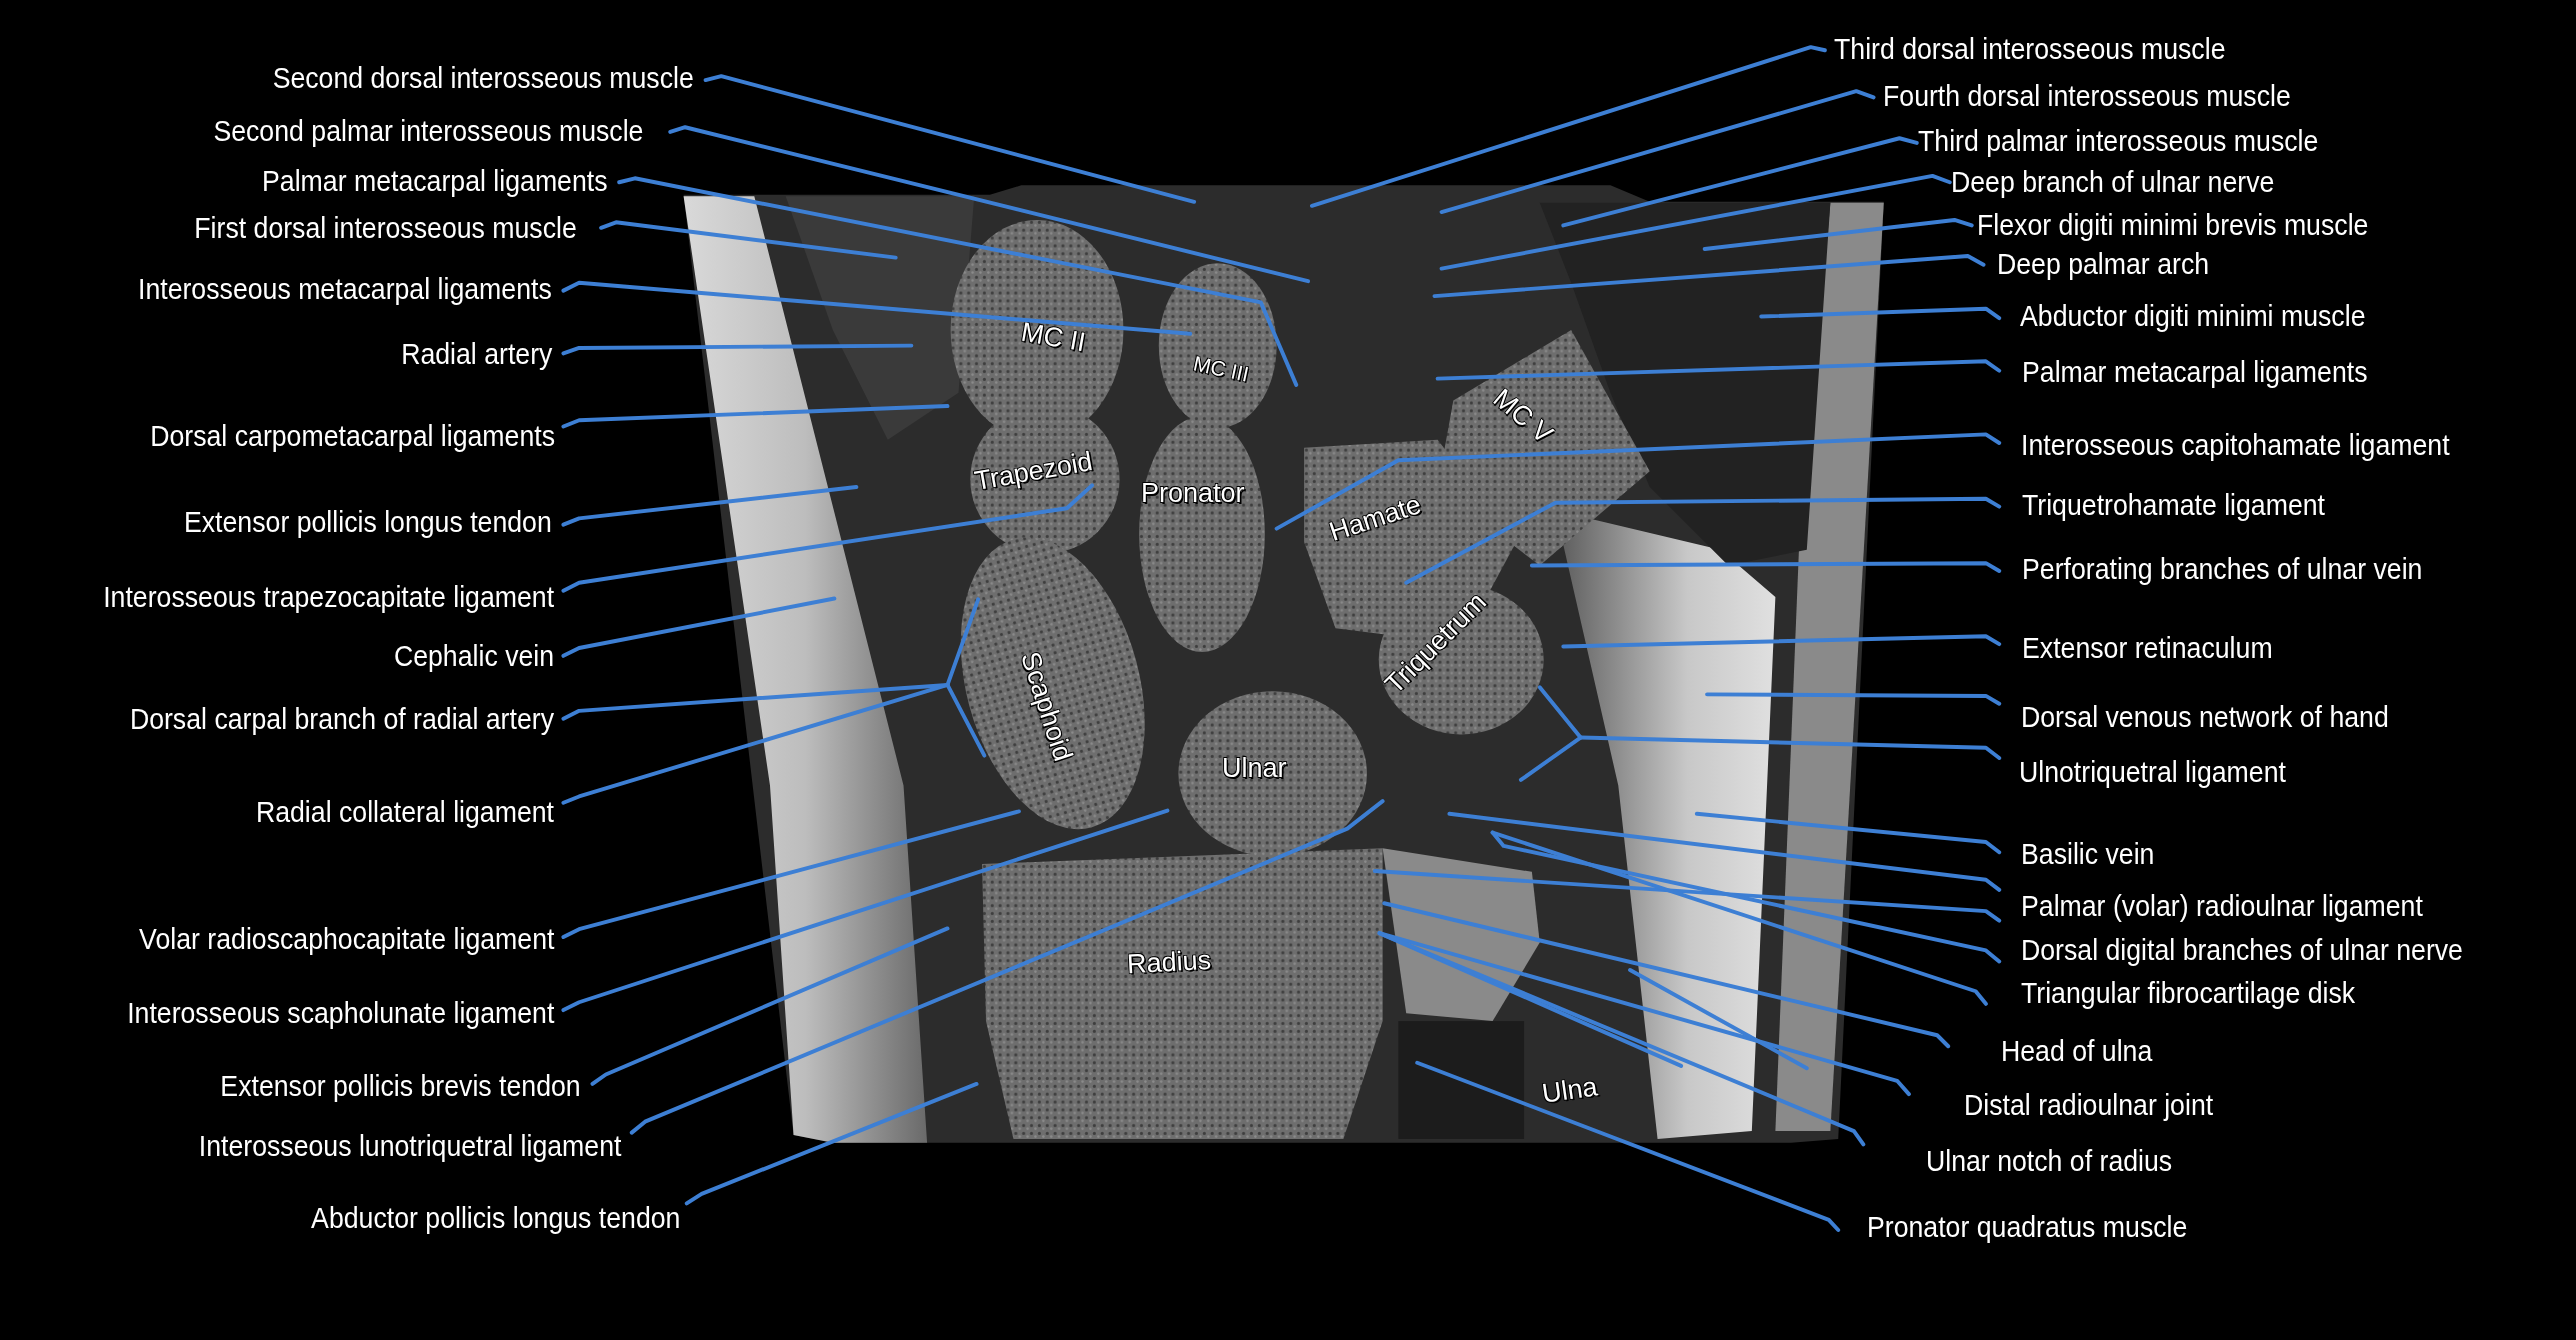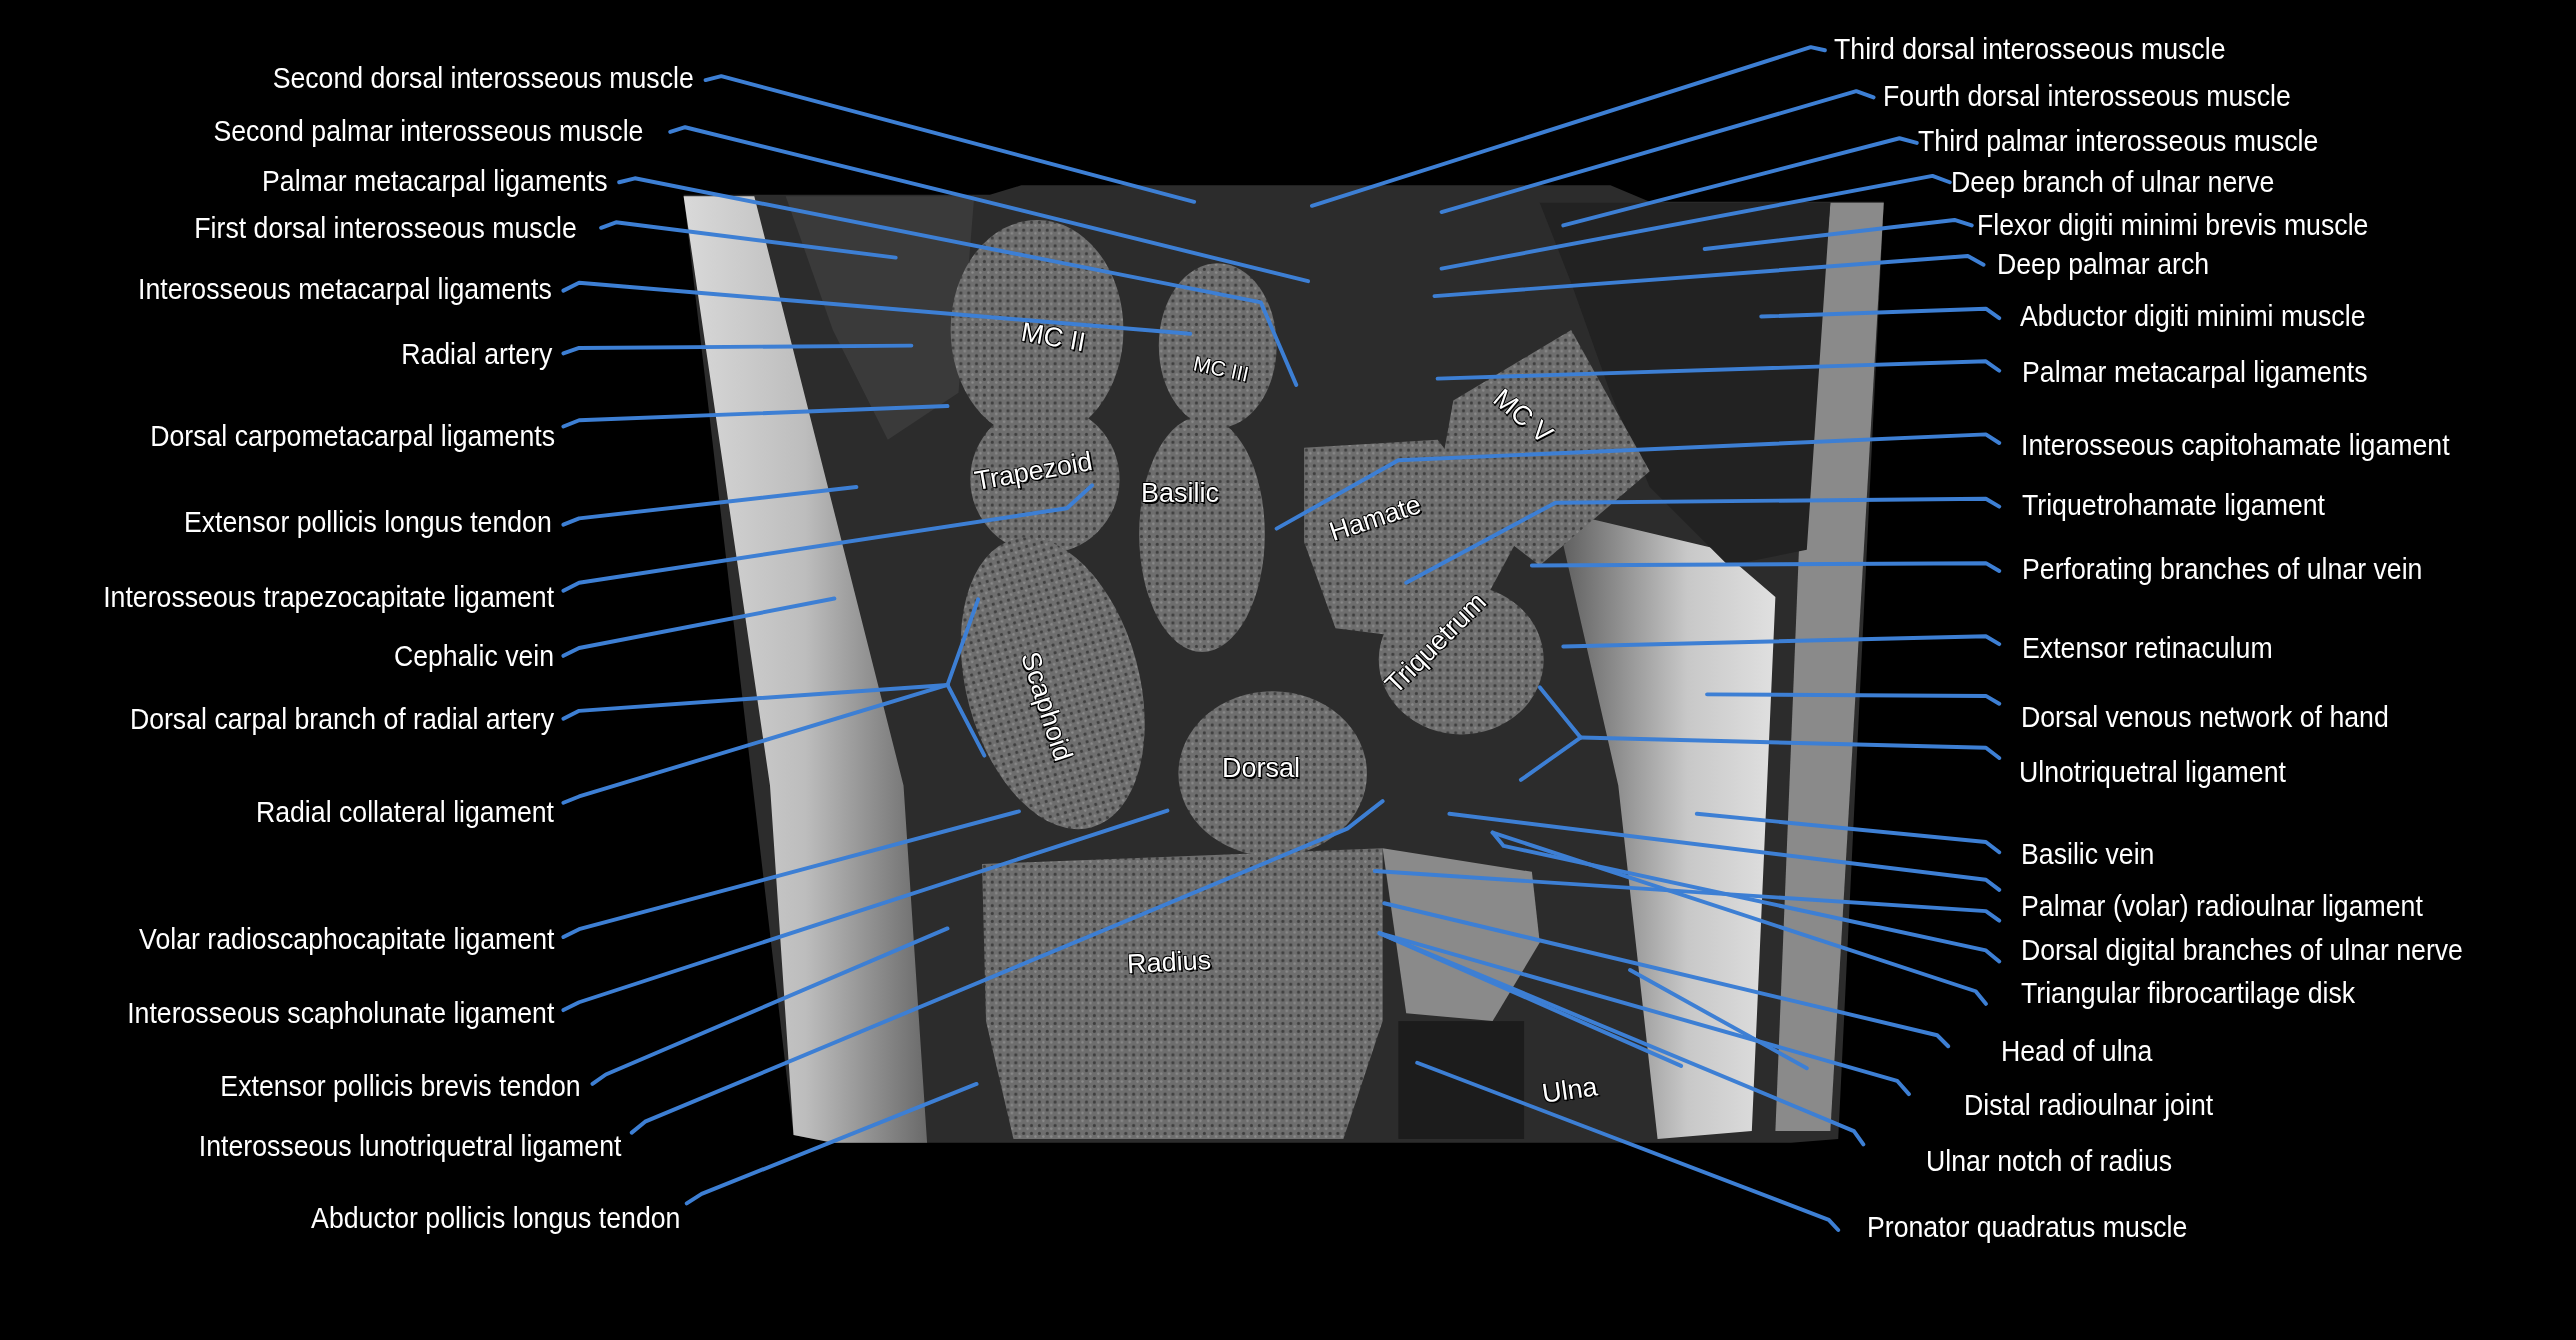--- a/index.html
+++ b/index.html
@@ -57,25 +57,25 @@
     <ellipse cx="1620" cy="985" rx="120" ry="105" fill="url(#trab)"></ellipse>
     <polygon points="1250,1100 1760,1080 1760,1300 1710,1450 1290,1450 1255,1300" fill="url(#trab)"></polygon>
     <polygon points="1760,1080 1950,1110 1960,1200 1900,1300 1790,1290" fill="#8a8a8a"></polygon>
     <rect x="1780" y="1300" width="160" height="150" fill="#1c1c1c"></rect>
   </svg>
 
   <div class="bone" style="left:1021px;top:322px;transform:rotate(10deg);">MC II</div>
   <div class="bone small" style="left:1193px;top:357px;transform:rotate(12deg);">MC III</div>
   <div class="bone" style="left:1489px;top:401px;transform:rotate(40deg);">MC V</div>
   <div class="bone" style="left:974px;top:456px;transform:rotate(-10deg);">Trapezoid</div>
-  <div class="bone" style="left:1141px;top:478px;">Basilic</div>
+  <div class="bone" style="left:1141px;top:478px;">Pronator</div>
   <div class="bone" style="left:1328px;top:503px;transform:rotate(-18deg);">Hamate</div>
   <div class="bone" style="left:990px;top:691px;transform:rotate(72deg);">Scaphoid</div>
   <div class="bone" style="left:1371px;top:628px;transform:rotate(-45deg);">Triquetrum</div>
-  <div class="bone" style="left:1222px;top:753px;">Dorsal</div>
+  <div class="bone" style="left:1222px;top:753px;">Ulnar</div>
   <div class="bone" style="left:1127px;top:947px;transform:rotate(-3deg);">Radius</div>
   <div class="bone" style="left:1542px;top:1075px;transform:rotate(-8deg);">Ulna</div>
 
   <svg class="lines" width="2576" height="1340" viewBox="0 0 3279 1706" style="position:absolute;left:0;top:0;">
 
     <polyline points="898,102 918,97 1520,257"></polyline>
     <polyline points="853,168 872,162 1665,358"></polyline>
     <polyline points="788,232 808,227 1605,385 1650,490"></polyline>
     <polyline points="765,290 784,283 1140,328"></polyline>
     <polyline points="717,370 737,360 1515,425"></polyline>

